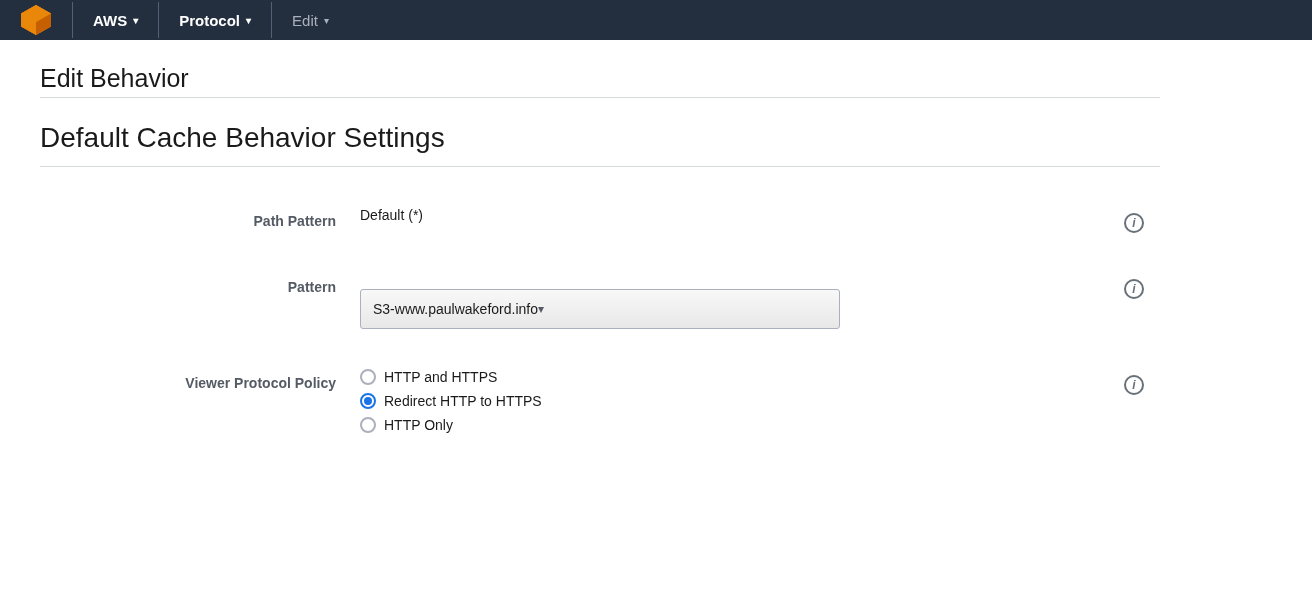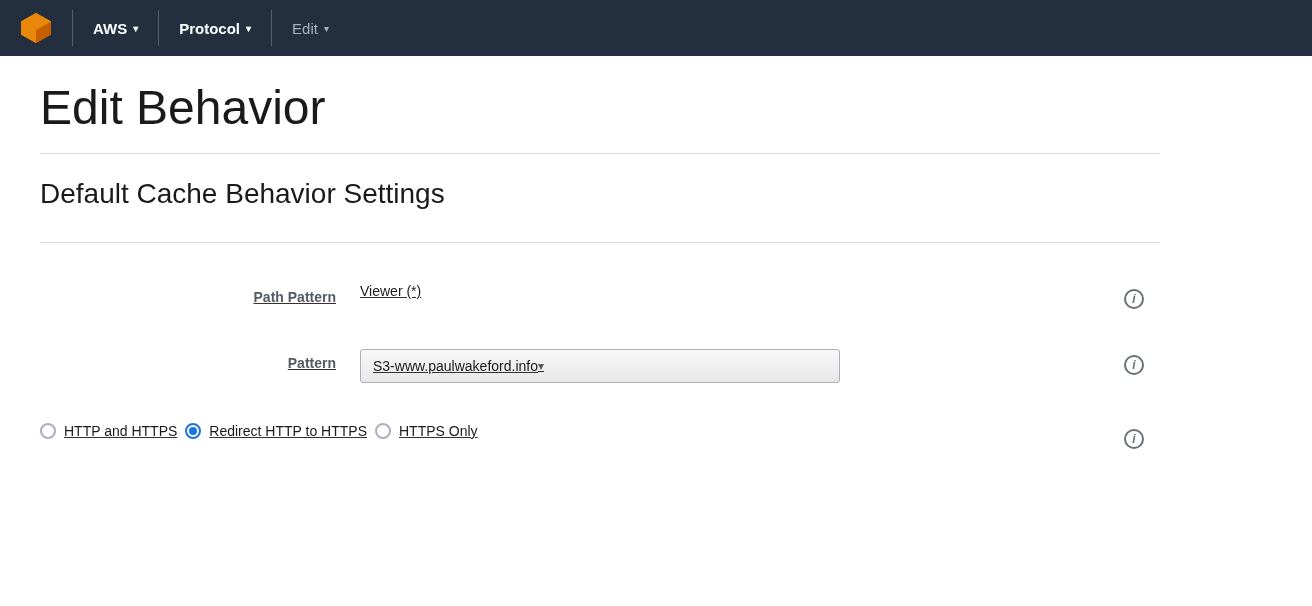--- a/index.html
+++ b/index.html
@@ -13,21 +13,21 @@
       font-size: 14px;
       background: #fff;
       color: #333;
       width: 1312px;
       min-height: 606px;
     }
 
     
     .nav-bar {
       background: #232f3e;
-      height: 56px;
+      height: 40px;
       display: flex;
       align-items: center;
       padding: 0 16px;
       gap: 0;
     }
 
     .nav-logo {
       width: 40px;
       height: 40px;
       display: flex;
@@ -70,37 +70,37 @@
       margin-left: 2px;
     }
 
     
     .main-content {
       padding: 24px 40px;
       max-width: 1200px;
     }
 
     .page-title {
-      font-size: 48px;
+      font-size: 25px;
       font-weight: 300;
       color: #1a1a1a;
-      margin-bottom: 18px;
+      margin-bottom: 4px;
     }
 
     .page-divider {
       border: none;
       border-top: 1px solid #d5dbdb;
       margin-bottom: 24px;
     }
 
     .section-title {
       font-size: 28px;
       font-weight: 300;
       color: #1a1a1a;
-      margin-bottom: 32px;
+      margin-bottom: 12px;
     }
 
     .section-divider {
       border: none;
       border-top: 1px solid #d5dbdb;
       margin-bottom: 32px;
     }
 
     .form-label {
       width: 320px;
@@ -149,55 +149,55 @@
       align-items: flex-start;
       margin-bottom: 24px;
       padding: 8px 0;
       position: relative;
     }
 
     .form-row-content {
       display: flex;
       align-items: flex-start;
       flex: 1;
-      text-decoration: underline;
     }
 
     .info-col {
       width: 48px;
       display: flex;
       align-items: center;
       justify-content: center;
       padding-top: 6px;
     }
 
     
     .form-select {
       width: 480px;
-      height: 34px;
+      height: 40px;
       background: linear-gradient(to bottom, #f8f8f8, #e8e8e8);
       border: 1px solid #aab0bc;
       border-radius: 3px;
       padding: 0 12px;
       font-size: 14px;
       color: #1a1a1a;
       cursor: pointer;
       display: flex;
       align-items: center;
+      margin-top: 16px;
     }
 
     .form-select .chevron-down {
       color: #545b64;
       font-size: 12px;
     }
 
     
     .radio-group {
       display: flex;
-      flex-direction: row;
+      flex-direction: column;
       gap: 8px;
     }
 
     .radio-item {
       display: flex;
       align-items: center;
       gap: 8px;
       font-size: 14px;
       color: #1a1a1a;
       cursor: pointer;
@@ -278,21 +278,21 @@
   <h1 class="page-title">Edit Behavior</h1>
   <hr class="page-divider">
 
   <h2 class="section-title">Default Cache Behavior Settings</h2>
   <hr class="section-divider">
 
   <div class="form-row-with-info">
     <div class="form-row-content">
       <div class="form-label">Path Pattern</div>
       <div class="form-value">
-        <span class="form-value-text">Viewer (*)</span>
+        <span class="form-value-text">Default (*)</span>
       </div>
     </div>
     <div class="info-col">
       <div class="info-icon">i</div>
     </div>
   </div>
 
   <div class="form-row-with-info">
     <div class="form-row-content">
       <div class="form-label">Pattern</div>
@@ -303,36 +303,37 @@
         </div>
       </div>
     </div>
     <div class="info-col">
       <div class="info-icon">i</div>
     </div>
   </div>
 
   <div class="form-row-with-info">
     <div class="form-row-content">
+      <div class="form-label">Viewer Protocol Policy</div>
       <div class="form-value">
         <div class="radio-group">
 
           <div class="radio-item">
             <div class="radio-circle"></div>
             <span>HTTP and HTTPS</span>
           </div>
 
           <div class="radio-item">
             <div class="radio-circle selected"></div>
             <span>Redirect HTTP to HTTPS</span>
           </div>
 
           <div class="radio-item">
             <div class="radio-circle"></div>
-            <span>HTTPS Only</span>
+            <span>HTTP Only</span>
           </div>
 
         </div>
       </div>
     </div>
     <div class="info-col">
       <div class="info-icon">i</div>
     </div>
   </div>
 

